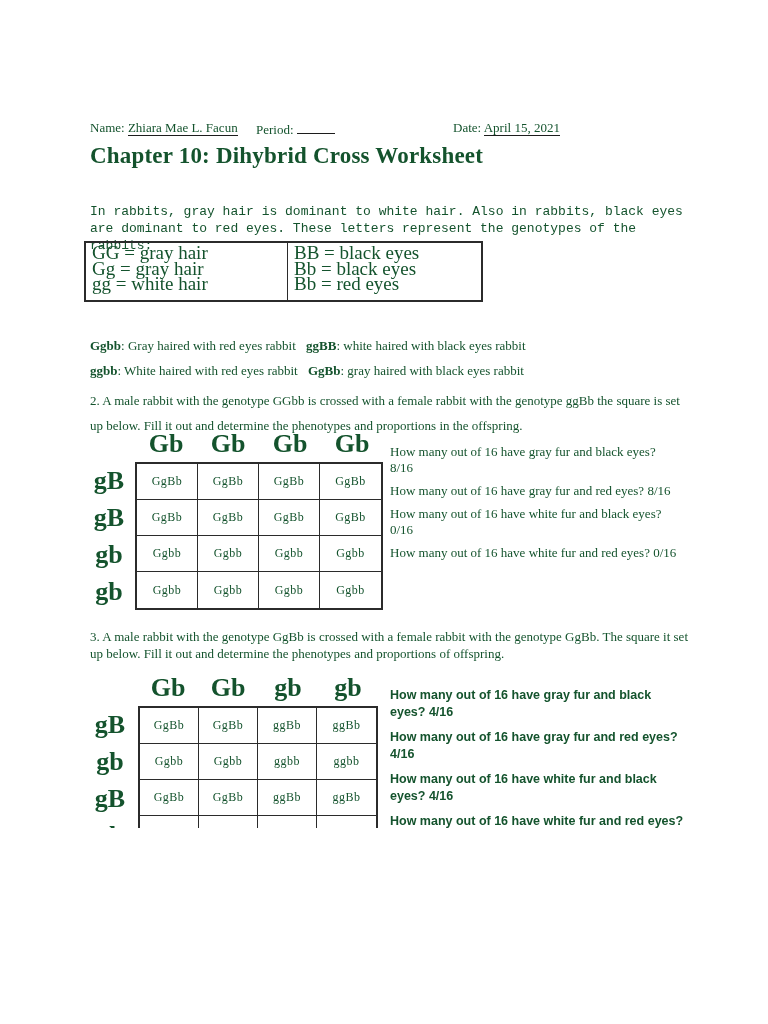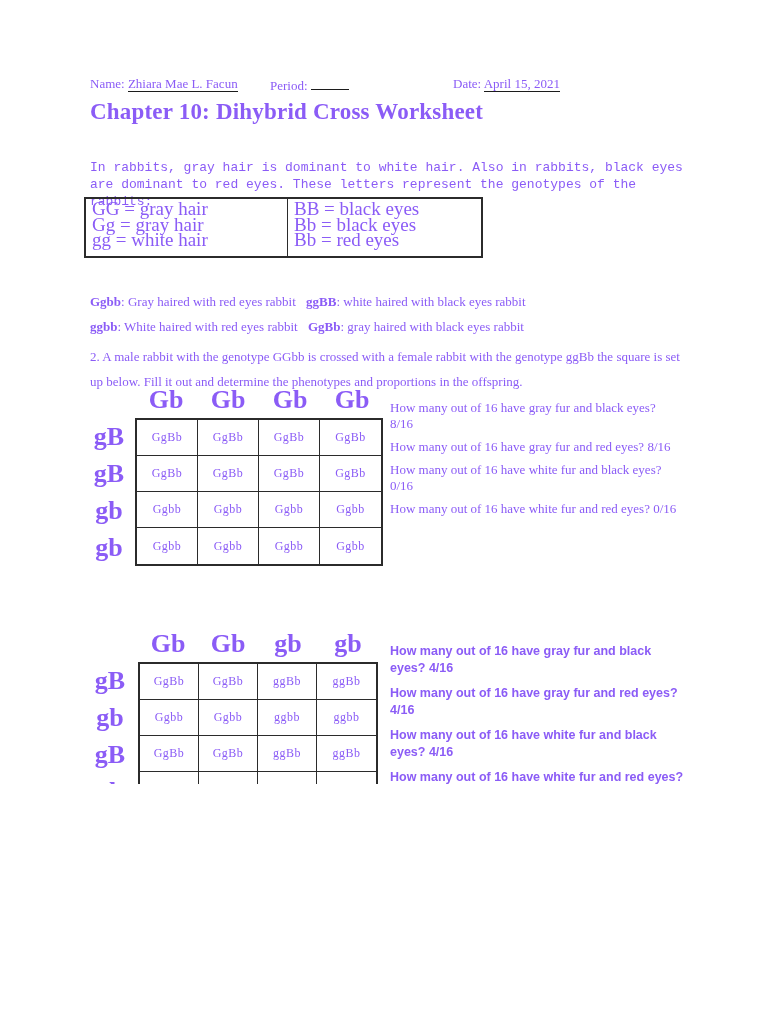--- a/index.html
+++ b/index.html
@@ -1,23 +1,23 @@
 <!DOCTYPE html>
 <html><head>
 <meta charset="utf-8">
 <style>
   html,body{margin:0;padding:0;background:#fff;}
   .page{position:relative;width:768px;height:784px;background:#fff;overflow:hidden;
-        font-family:"Liberation Serif","DejaVu Serif",serif;color:#8b5cf6;}
+        font-family:"Liberation Serif","DejaVu Serif",serif;color:#14532d;margin-top:44px;}
   .abs{position:absolute;}
   
   .hdr{top:76px;left:90px;width:590px;height:20px;font-size:13px;}
   .u{border-bottom:1px solid #1c1c1c;padding-bottom:0px;}
   .blank-line{display:inline-block;width:38px;border-bottom:1px solid #1c1c1c;height:13px;vertical-align:baseline;}
-  .hdr .period{position:absolute;left:180px;top:0;}
+  .hdr .period{position:absolute;left:166px;top:0;}
   .hdr .date{position:absolute;left:363px;top:0;}
   
   .title{top:99px;left:90px;font-size:23px;font-weight:bold;letter-spacing:.2px;}
   
   .intro{top:159px;left:90px;width:596px;font-size:13px;line-height:17px;font-family:Liberation Mono, monospace;}
   
   .keytab{top:197px;left:84px;width:399px;display:flex;border:2px solid #2b2b2b;box-sizing:border-box;}
   .keytab .col{padding:2px 6px 8px;font-size:19px;line-height:15.5px;box-sizing:border-box;}
   .keytab .col.left{width:202px;border-right:1px solid #2b2b2b;}
   .keytab .col.right{flex:1;}
@@ -132,20 +132,21 @@
     <div class="cell">Ggbb</div>
     <div class="cell">Ggbb</div>
   </div>
   <div class="abs ans1">
     <p>How many out of 16 have gray fur and black eyes? 8/16</p>
     <p>How many out of 16 have gray fur and red eyes? 8/16</p>
     <p>How many out of 16 have white fur and black eyes? 0/16</p>
     <p>How many out of 16 have white fur and red eyes? 0/16</p>
   </div>
 
+  <div class="abs q3p">3. A male rabbit with the genotype GgBb is crossed with a female rabbit with the genotype GgBb. The square it set up below. Fill it out and determine the phenotypes and proportions of offspring.</div>
 
   <div class="abs colheads ch2">
     <span>Gb</span>
     <span>Gb</span>
     <span>gb</span>
     <span>gb</span>
   </div>
   <div class="abs rowheads rh2">
     <span>gB</span>
     <span>gb</span>

